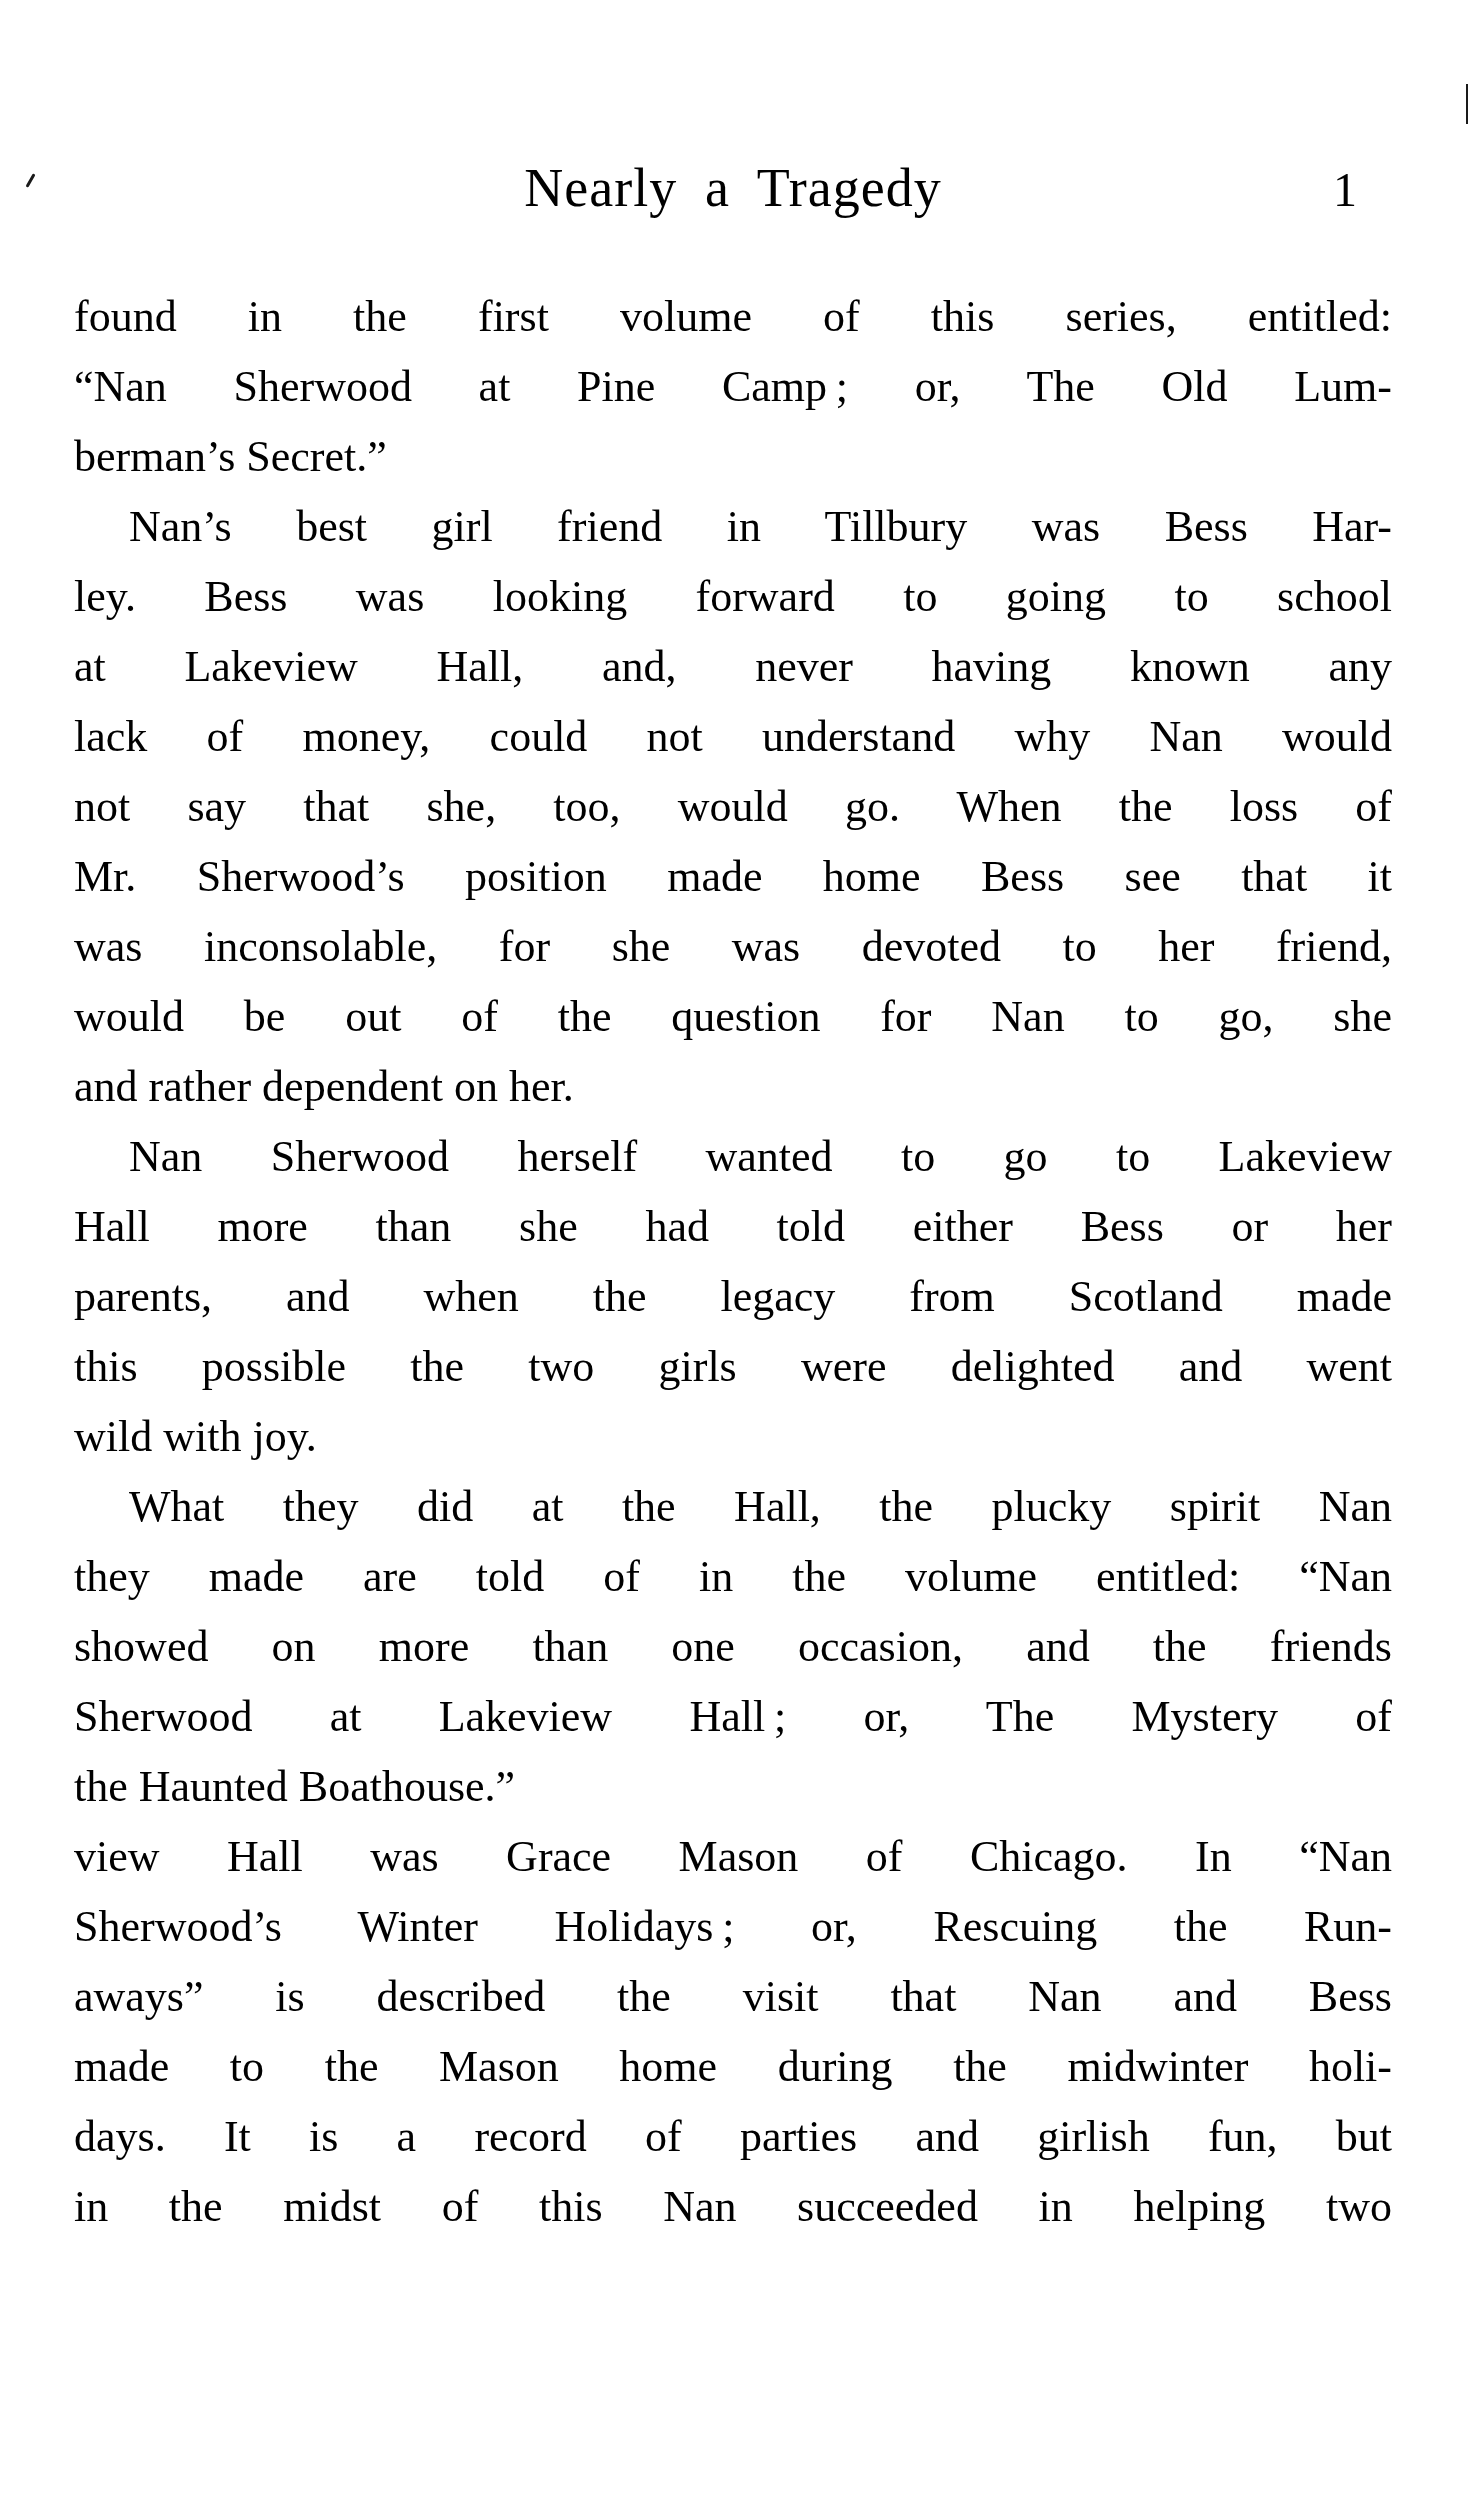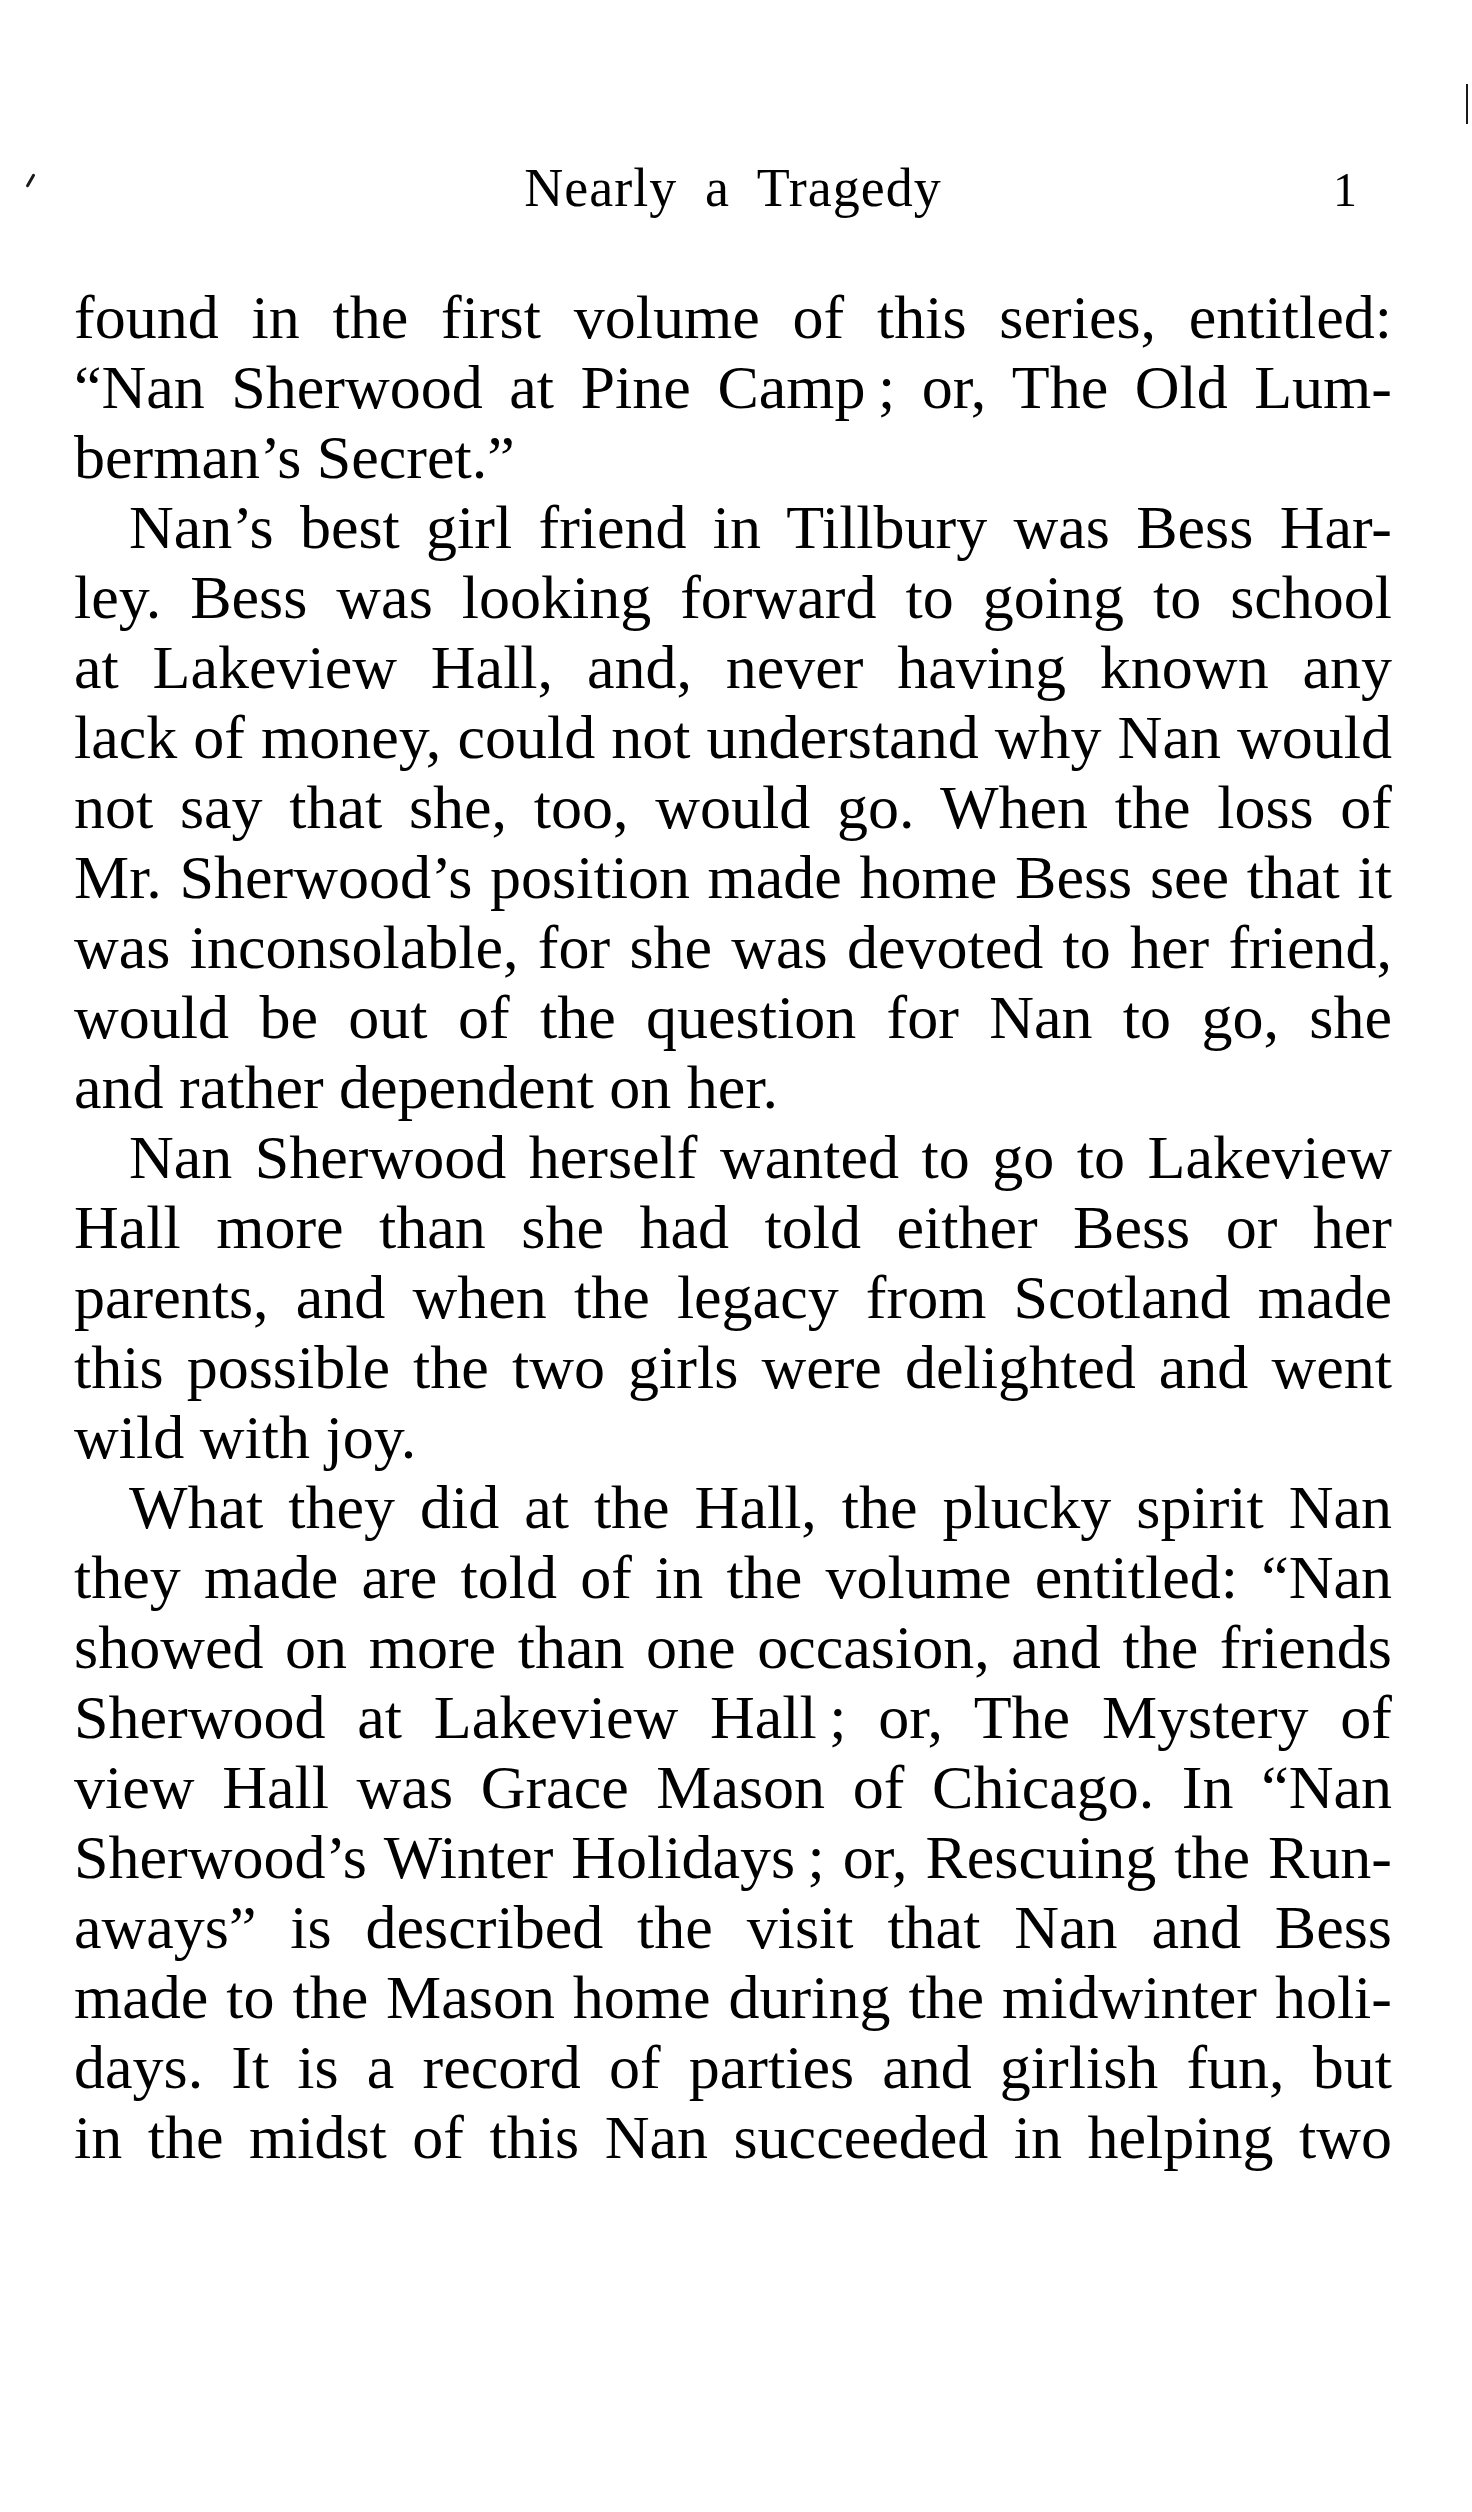--- a/index.html
+++ b/index.html
@@ -37,21 +37,21 @@
     top: 5.7px;
     font-size: 48px;
     line-height: 57px;
     letter-spacing: 2.9px;
   }
   .body-text {
     position: absolute;
     top: 282px;
     left: 74px;
     width: 1318px;
-    font-size: 62px;
+    font-size: 44px;
     line-height: 70px;
   }
   .line {
     text-align: justify;
     text-align-last: justify;
     height: 70px;
     white-space: normal;
   }
   .line.indent {
     text-indent: 55px;
@@ -102,20 +102,21 @@
       <div class="line last">and rather dependent on her.</div>
       <div class="line indent">Nan Sherwood herself wanted to go to Lakeview</div>
       <div class="line">Hall more than she had told either Bess or her</div>
       <div class="line">parents, and when the legacy from Scotland made</div>
       <div class="line">this possible the two girls were delighted and went</div>
       <div class="line last">wild with joy.</div>
       <div class="line indent">What they did at the Hall, the plucky spirit Nan</div>
       <div class="line">they made are told of in the volume entitled: “Nan</div>
       <div class="line">showed on more than one occasion, and the friends</div>
       <div class="line">Sherwood at Lakeview Hall ; or, The Mystery of</div>
+      <div class="line last">the Haunted Boathouse.”</div>
       <div class="line">view Hall was Grace Mason of Chicago. In “Nan</div>
       <div class="line">Sherwood’s Winter Holidays ; or, Rescuing the Run-</div>
       <div class="line">aways” is described the visit that Nan and Bess</div>
       <div class="line">made to the Mason home during the midwinter holi-</div>
       <div class="line">days. It is a record of parties and girlish fun, but</div>
       <div class="line">in the midst of this Nan succeeded in helping two</div>
     </div>
 
   <div class="speck speck-left"></div>
   <div class="speck speck-right"></div>

